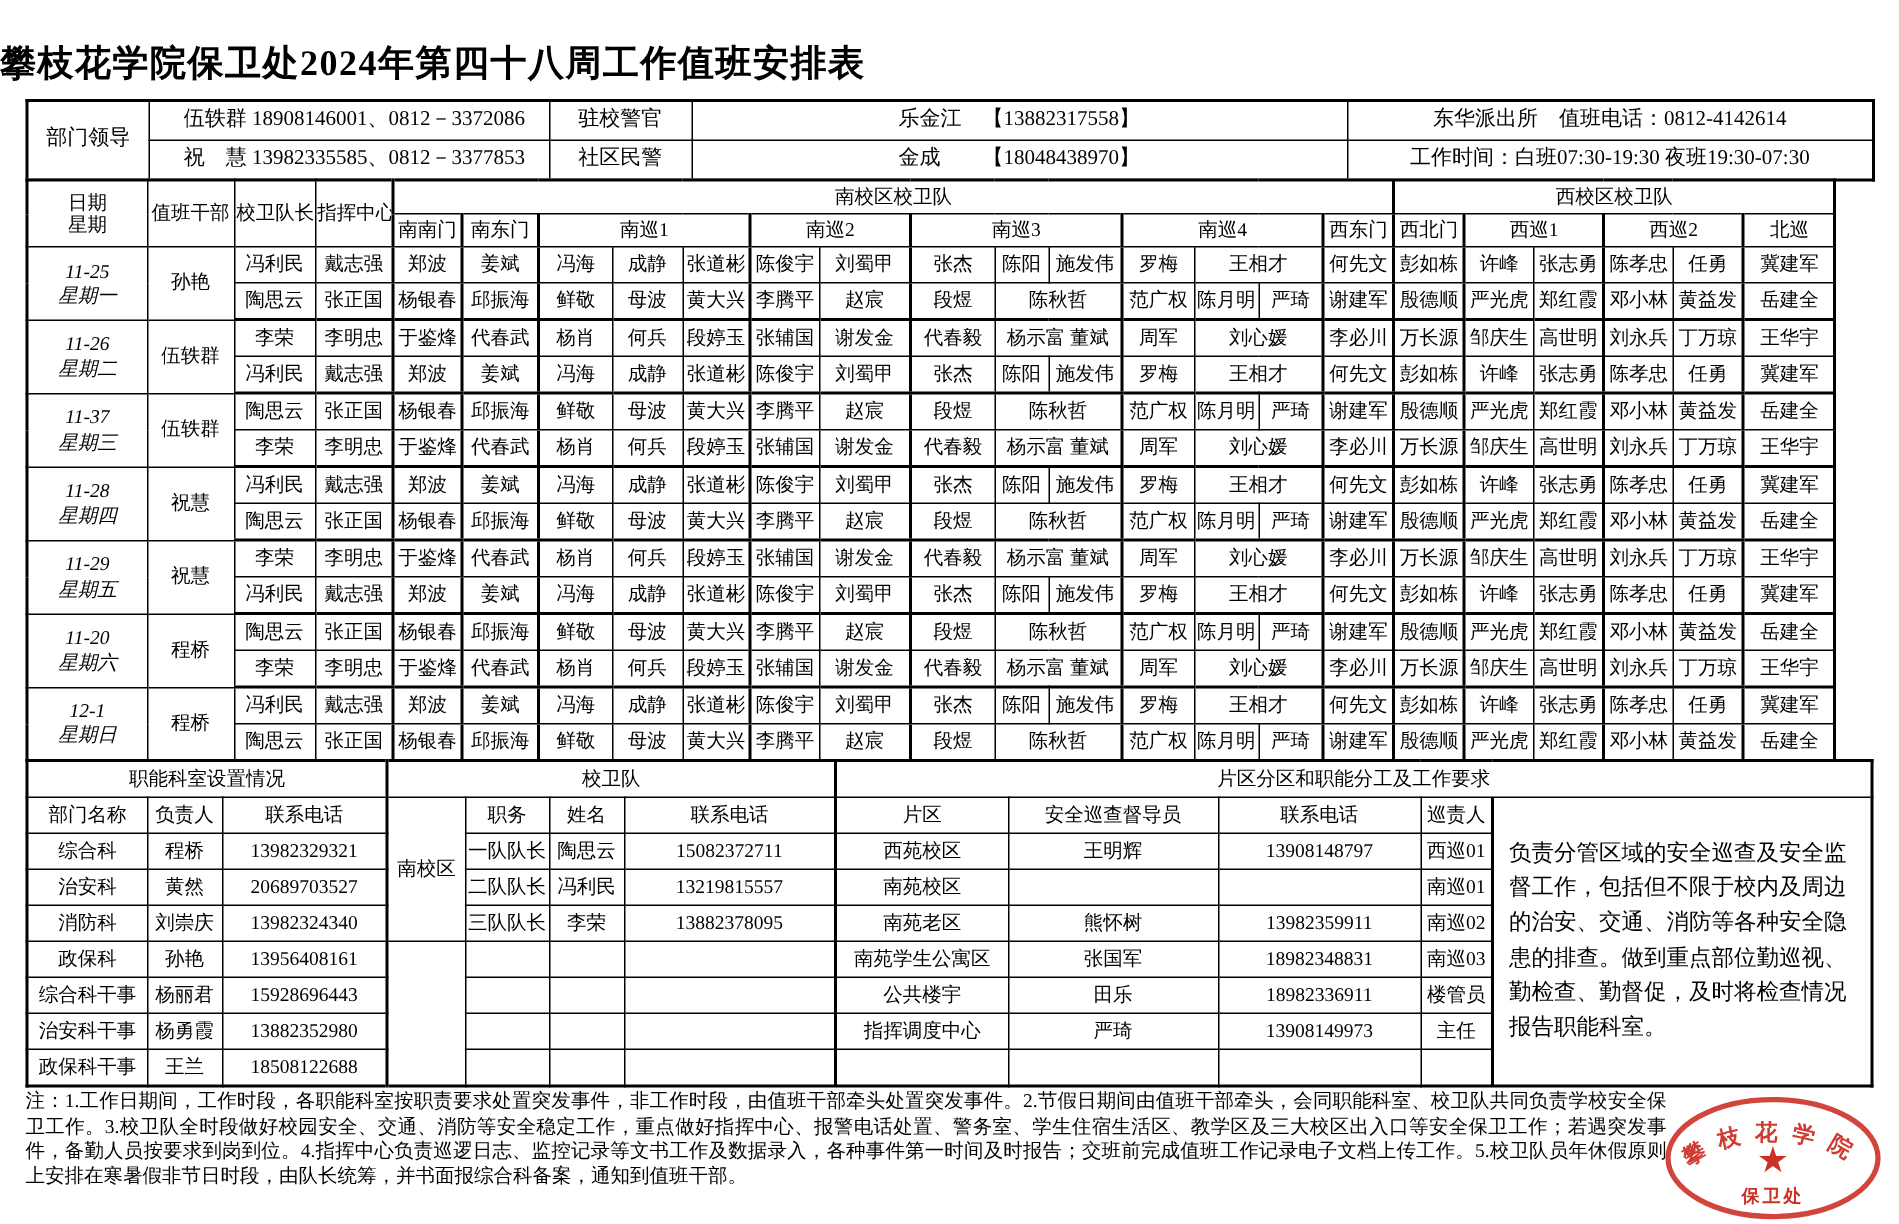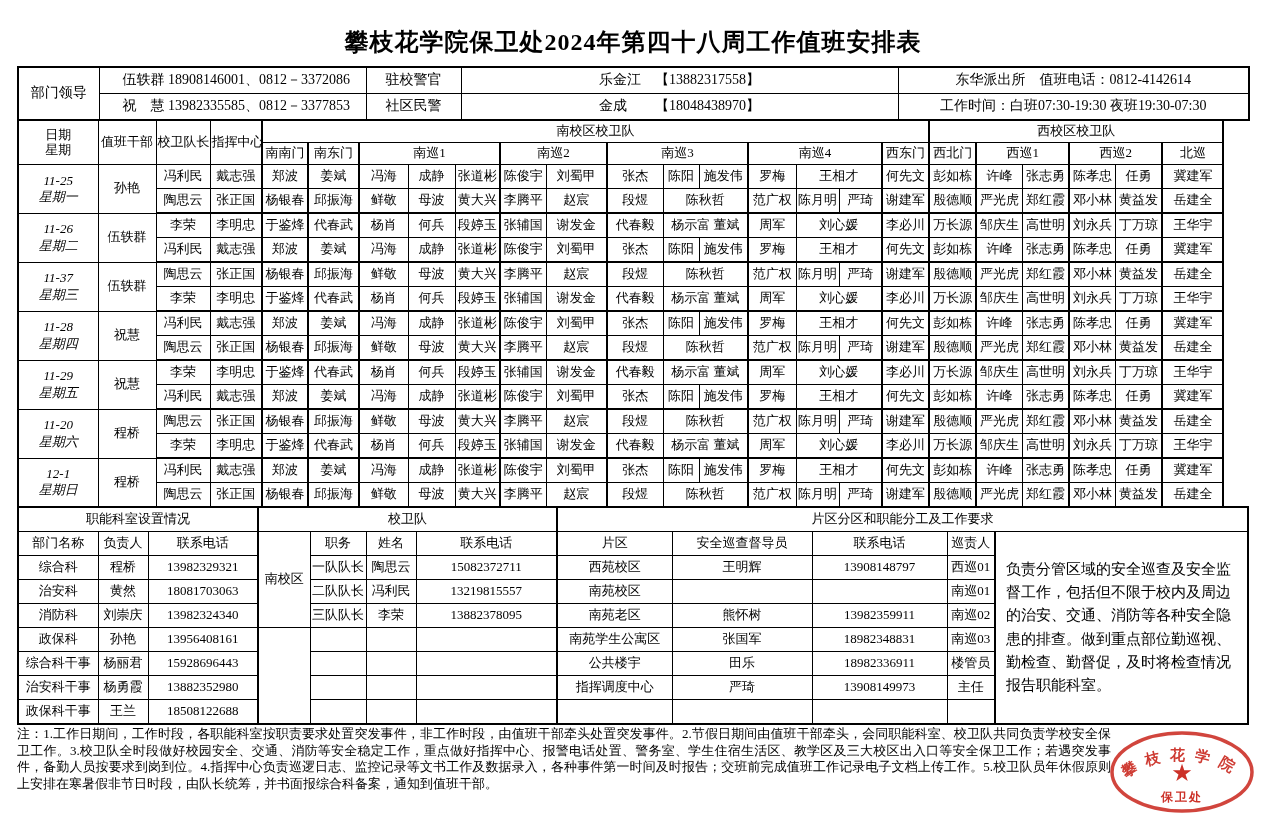--- a/index.html
+++ b/index.html
@@ -1,18 +1,18 @@
 <!DOCTYPE html>
 <html><head>
 <meta charset="utf-8">
 <style>
   html,body{margin:0;padding:0;background:#fff;}
   body{width:1266px;height:816px;font-family:"Liberation Serif","DejaVu Serif",serif;color:#000;}
   .page{position:relative;width:1266px;height:816px;box-sizing:border-box;background:#fff;outline:1px solid #c4c4c4;overflow:hidden;}
-  .title{position:absolute;top:26px;left:0;width:100%;text-align:center;font-size:24px;font-weight:bold;letter-spacing:1px;}
+  .title{position:absolute;top:26px;left:0;width:100%;font-size:24px;font-weight:bold;letter-spacing:1px;}
   .content{position:absolute;left:17px;top:66px;width:1231px;}
   table.tbl{border-collapse:collapse;table-layout:fixed;width:1023px;background:#fff;}
   table.tbl{border:2px solid #000;}
   .tbl td,.tbl th{border:1px solid #000;padding:0 1px;text-align:center;vertical-align:middle;
     font-size:13px;font-weight:normal;line-height:1.15;overflow:hidden;white-space:nowrap;}
   table.tbl + table.tbl{margin-top:-2px;}
   .info td{height:25px;font-size:14px;}
   .info td.al{text-align:left;padding-left:23px;}
   #sched thead th{height:21px;}
   #sched tbody td{height:23px;}
@@ -512,21 +512,21 @@
             <td>陶思云</td>
             <td>15082372711</td>
             <td class="bl2">西苑校区</td>
             <td>王明辉</td>
             <td>13908148797</td>
             <td>西巡01</td>
           </tr>
           <tr>
             <td>治安科</td>
             <td>黄然</td>
-            <td>18081703063</td>
+            <td>20689703527</td>
             <td>二队队长</td>
             <td>冯利民</td>
             <td>13219815557</td>
             <td class="bl2">南苑校区</td>
             <td></td>
             <td></td>
             <td>南巡01</td>
           </tr>
           <tr>
             <td>消防科</td>

